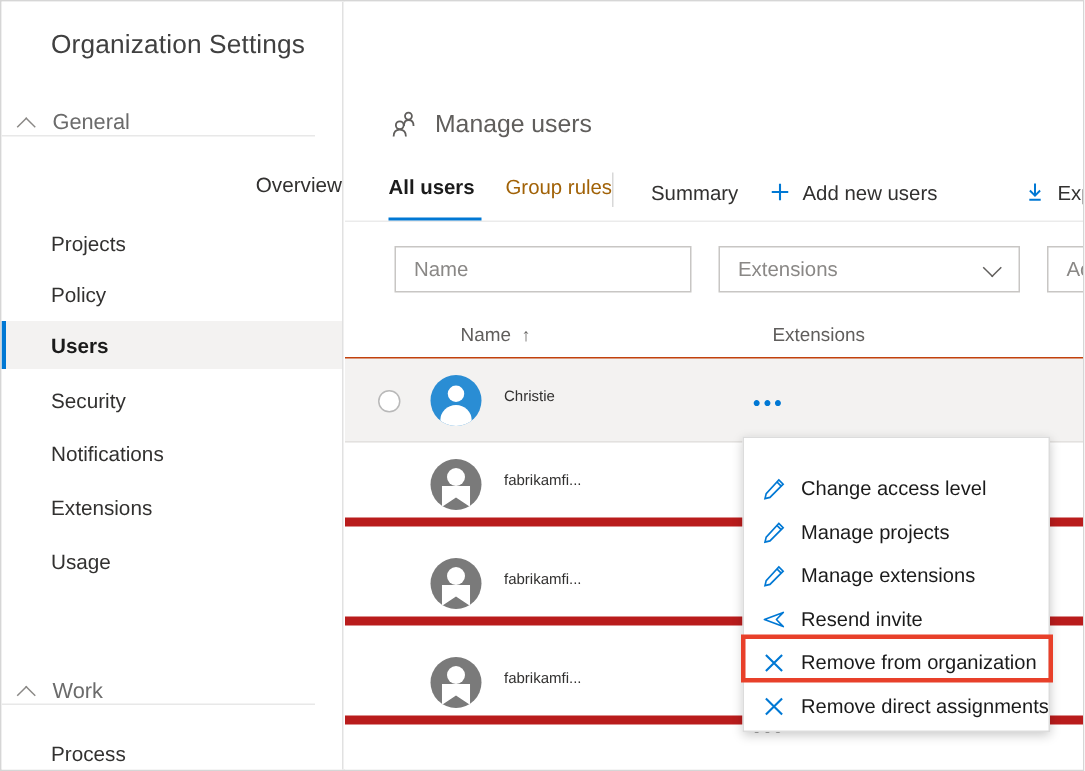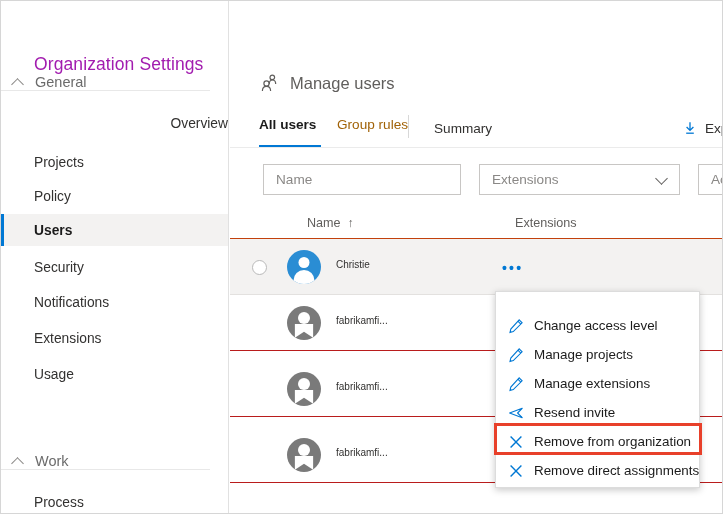--- a/index.html
+++ b/index.html
@@ -29,24 +29,23 @@
     height: 514px;
     background: #ffffff;
     border-right: 1px solid #e1e1e1;
     box-sizing: border-box;
   }
   .page-title {
     position: absolute;
     left: 33px;
     top: 18px;
     font-size: 17.5px;
-    color: #a21caf;
+    color: #404040;
     letter-spacing: 0.1px;
     white-space: nowrap;
-    margin-top: 35px;
   }
   .group-header {
     position: absolute;
     left: 0;
     width: 209px;
     height: 32px;
     display: flex;
     align-items: flex-end;
     box-sizing: border-box;
     border-bottom: 1px solid #e8e8e8;
@@ -239,21 +238,21 @@
     font-size: 12px;
     color: #605e5c;
   }
 
   .row {
     position: absolute;
     left: 0;
     width: 494px;
     height: 56px;
     box-sizing: border-box;
-    border-bottom: 1px solid #b91c1c;
+    border-bottom: 6px solid #b91c1c;
   }
   .row.selected { background: #f3f2f1; border-bottom: 1px solid #e3e1df; }
   .radio {
     position: absolute;
     left: 22px;
     top: 21px;
     width: 15px; height: 15px;
     border: 1.3px solid #b9b9b9;
     border-radius: 50%;
     background: #ffffff;
@@ -427,20 +426,26 @@
       <div class="tab" style="left:107px;">
         <span>Group rules</span>
       </div>
 
       <div class="tab-div"></div>
 
       <div class="cmd" style="left:204px;">
         <span class="clabel" style="margin-left:0;">Summary</span>
       </div>
 
+      <div class="cmd" style="left:283px;">
+        <svg width="14" height="14" viewBox="0 0 14 14">
+          <path d="M7 1.5 V12.5 M1.5 7 H12.5" stroke="#0078d4" stroke-width="1.4" fill="none"></path>
+        </svg>
+        <span class="clabel">Add new users</span>
+      </div>
 
       <div class="cmd" style="left:453px;">
         <svg width="14" height="14" viewBox="0 0 14 14">
           <path d="M7 1.3 V9.2 M3.6 6 L7 9.4 L10.4 6" stroke="#0078d4" stroke-width="1.3" fill="none"></path>
           <path d="M3.2 12.2 H10.8" stroke="#0078d4" stroke-width="1.3" fill="none"></path>
         </svg>
         <span class="clabel">Exp</span>
       </div>
     </div>
 

